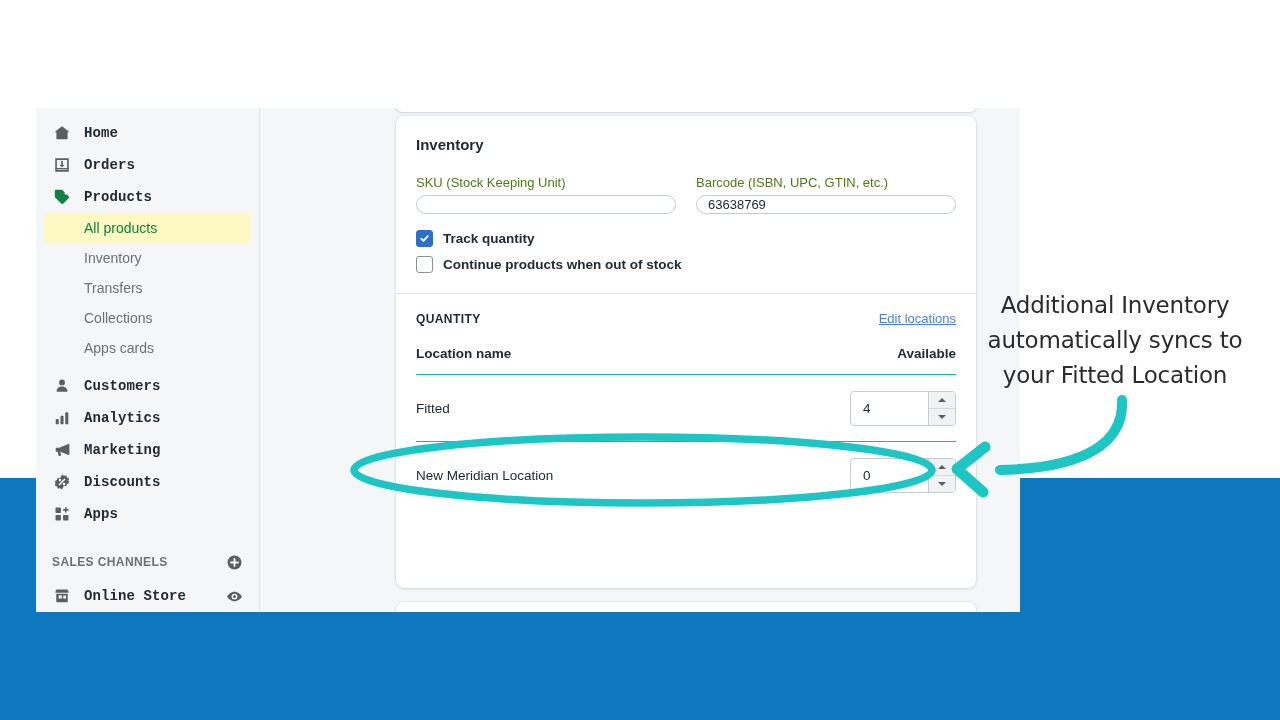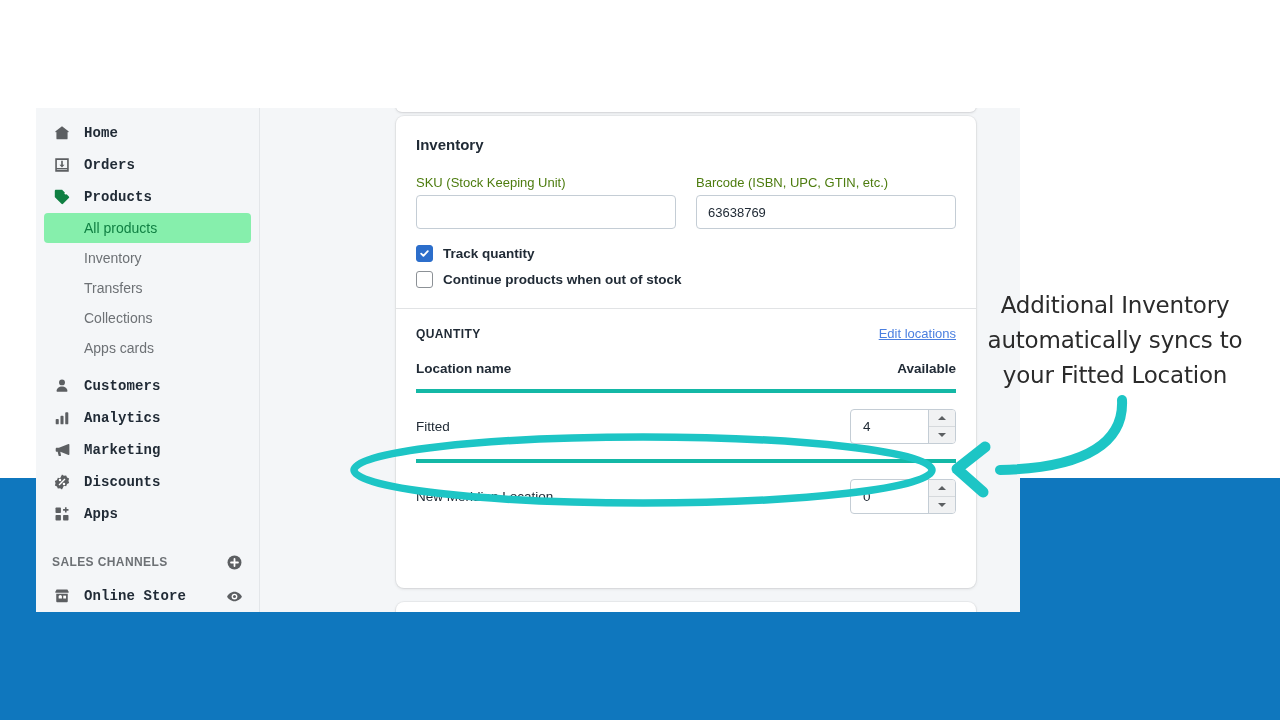--- a/index.html
+++ b/index.html
@@ -81,21 +81,21 @@
     padding: 0 8px 0 40px;
     border-radius: 4px;
     box-sizing: border-box;
   }
   .sub-item .lbl {
     font-size: 14px;
     color: #6d7175;
     white-space: nowrap;
   }
   .sub-item.active {
-    background: #86efac;
+    background: #fef9c3;
   }
   .sub-item.active .lbl {
     color: #108043;
     font-weight: normal;
   }
   #sales-channels-header {
     display: flex;
     align-items: center;
     justify-content: space-between;
     margin: 0 8px;
@@ -163,23 +163,23 @@
     flex: 1;
     display: flex;
     flex-direction: column;
   }
   .field-label {
     font-size: 13px;
     color: #4d7c0f;
     margin-bottom: 5px;
   }
   .field-input {
-    height: 34px;
+    height: 19px;
     border: 1px solid #c4cdd5;
-    border-radius: 4px;
+    border-radius: 12px;
     background: #ffffff;
     font-size: 13px;
     color: #212b36;
     padding: 0 11px;
     box-sizing: border-box;
     font-family: "Liberation Sans", sans-serif;
     outline: none;
   }
   .field-input::placeholder { color: #8c9196; }
 
@@ -250,21 +250,21 @@
   }
   .loc-head span {
     font-size: 13.5px;
     font-weight: bold;
     color: #212b36;
   }
   .loc-row {
     display: flex;
     align-items: center;
     justify-content: space-between;
-    border-top: 4px solid #14b8a6;
+    border-top: 1px solid #14b8a6;
     height: 66px;
   }
   .loc-name {
     font-size: 13.5px;
     color: #212b36;
   }
   .stepper {
     display: flex;
     width: 106px;
     height: 35px;

